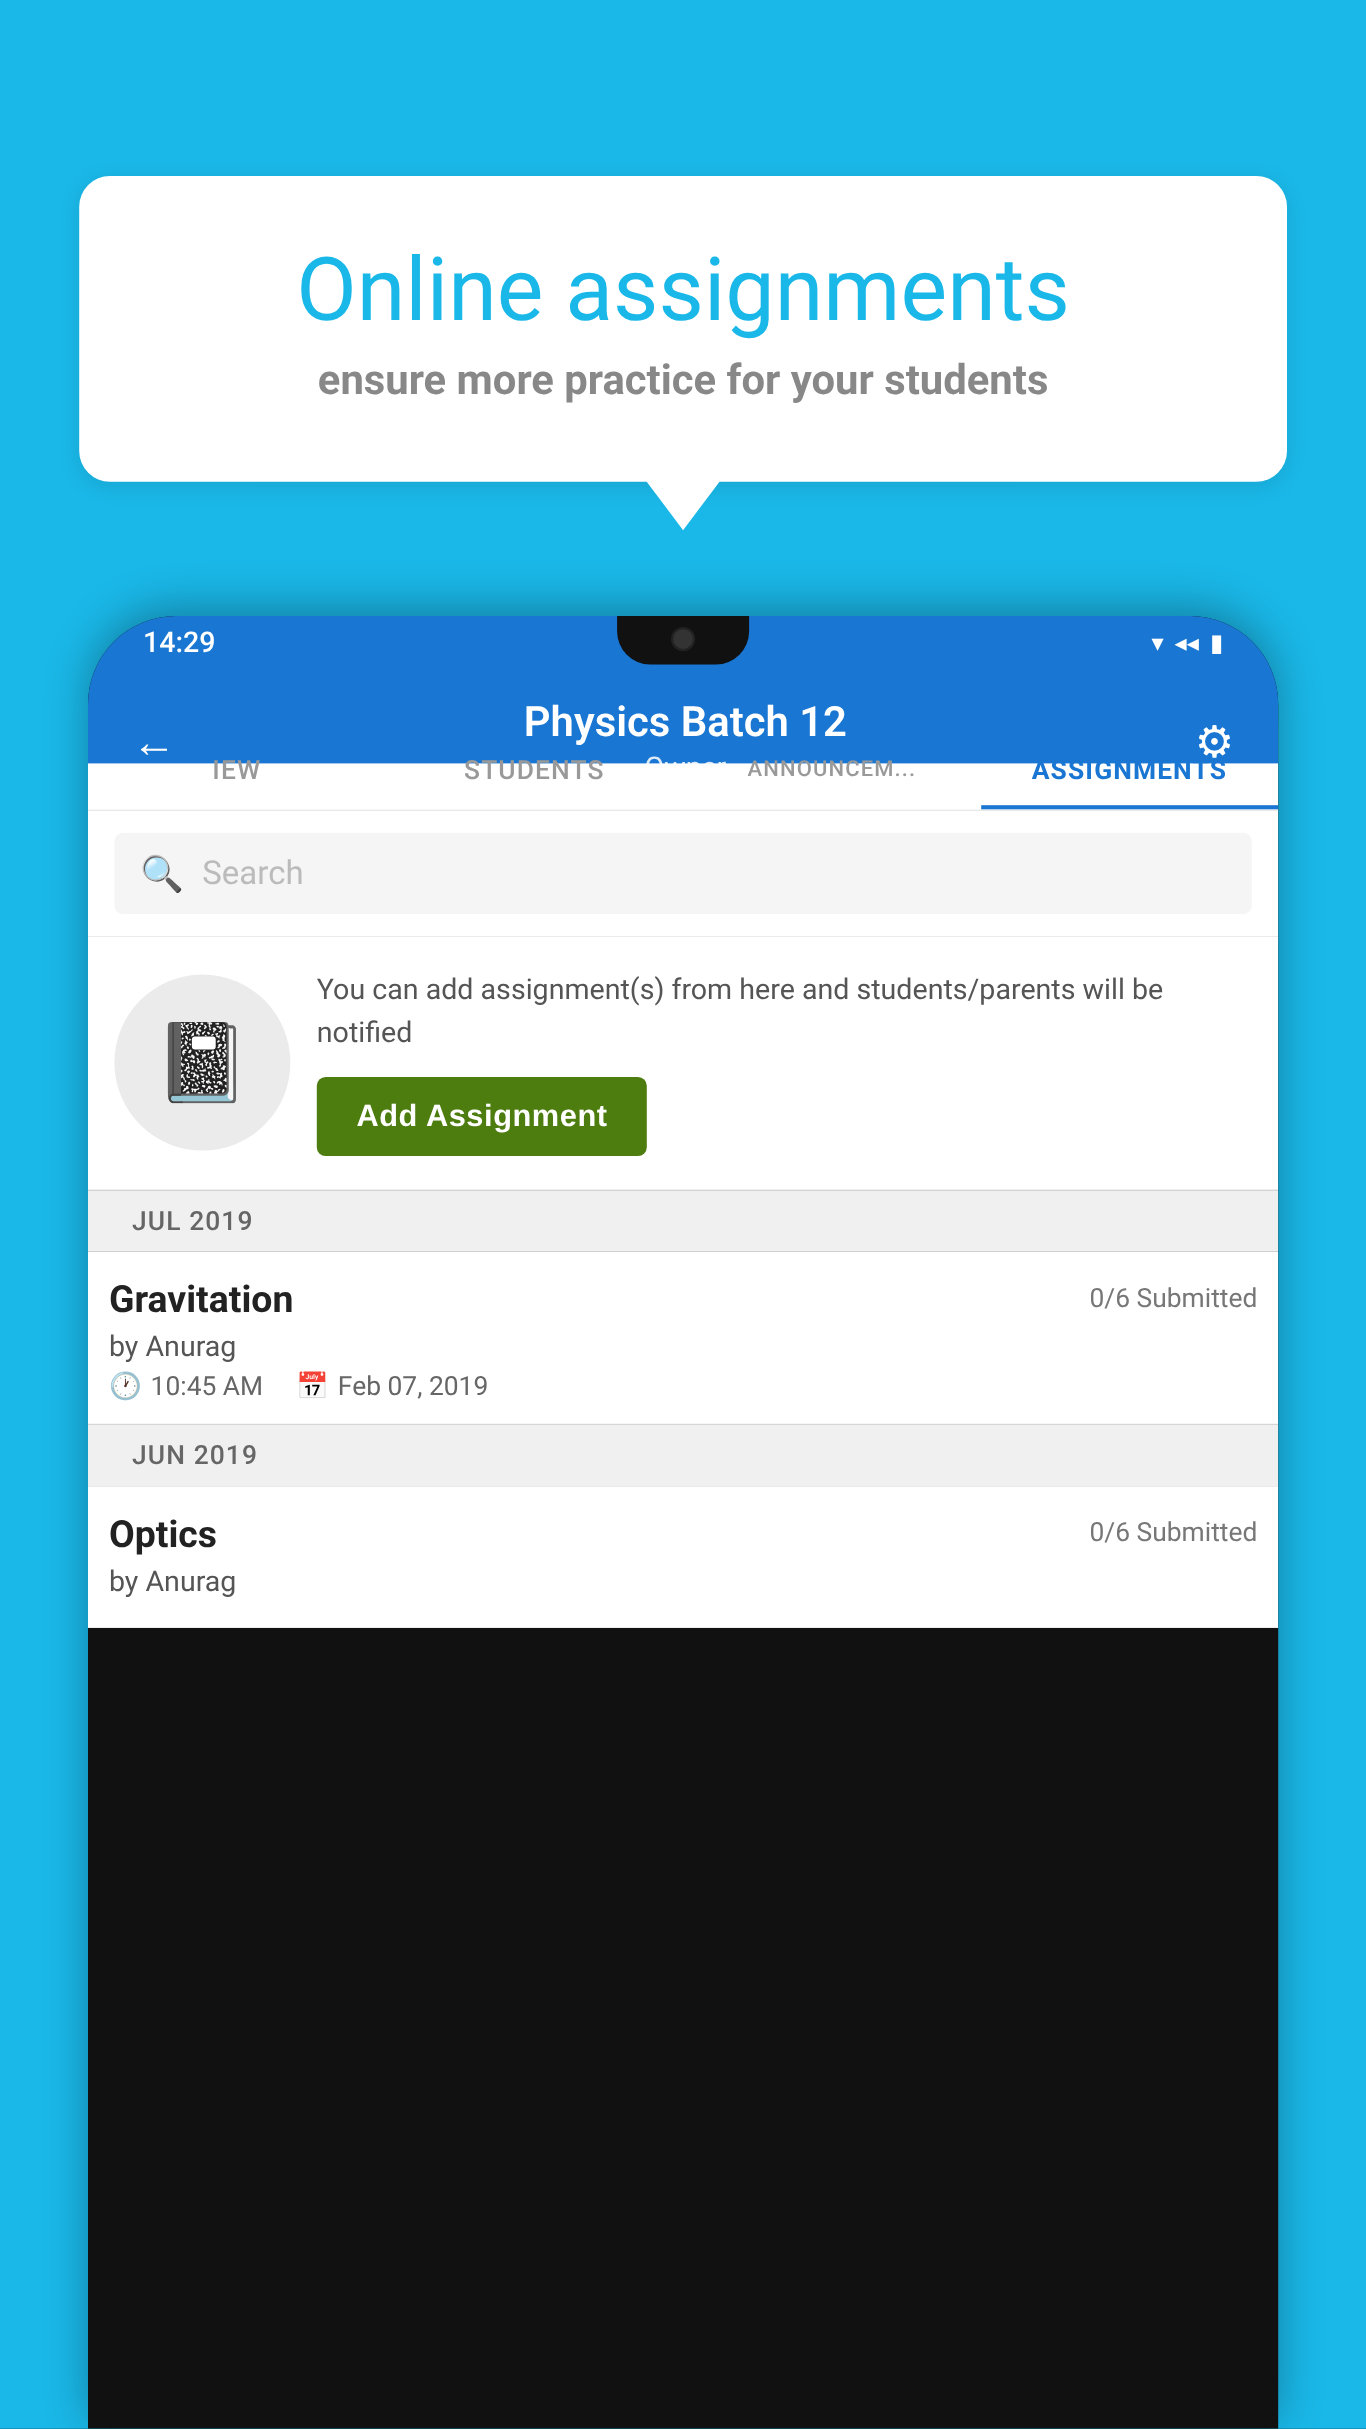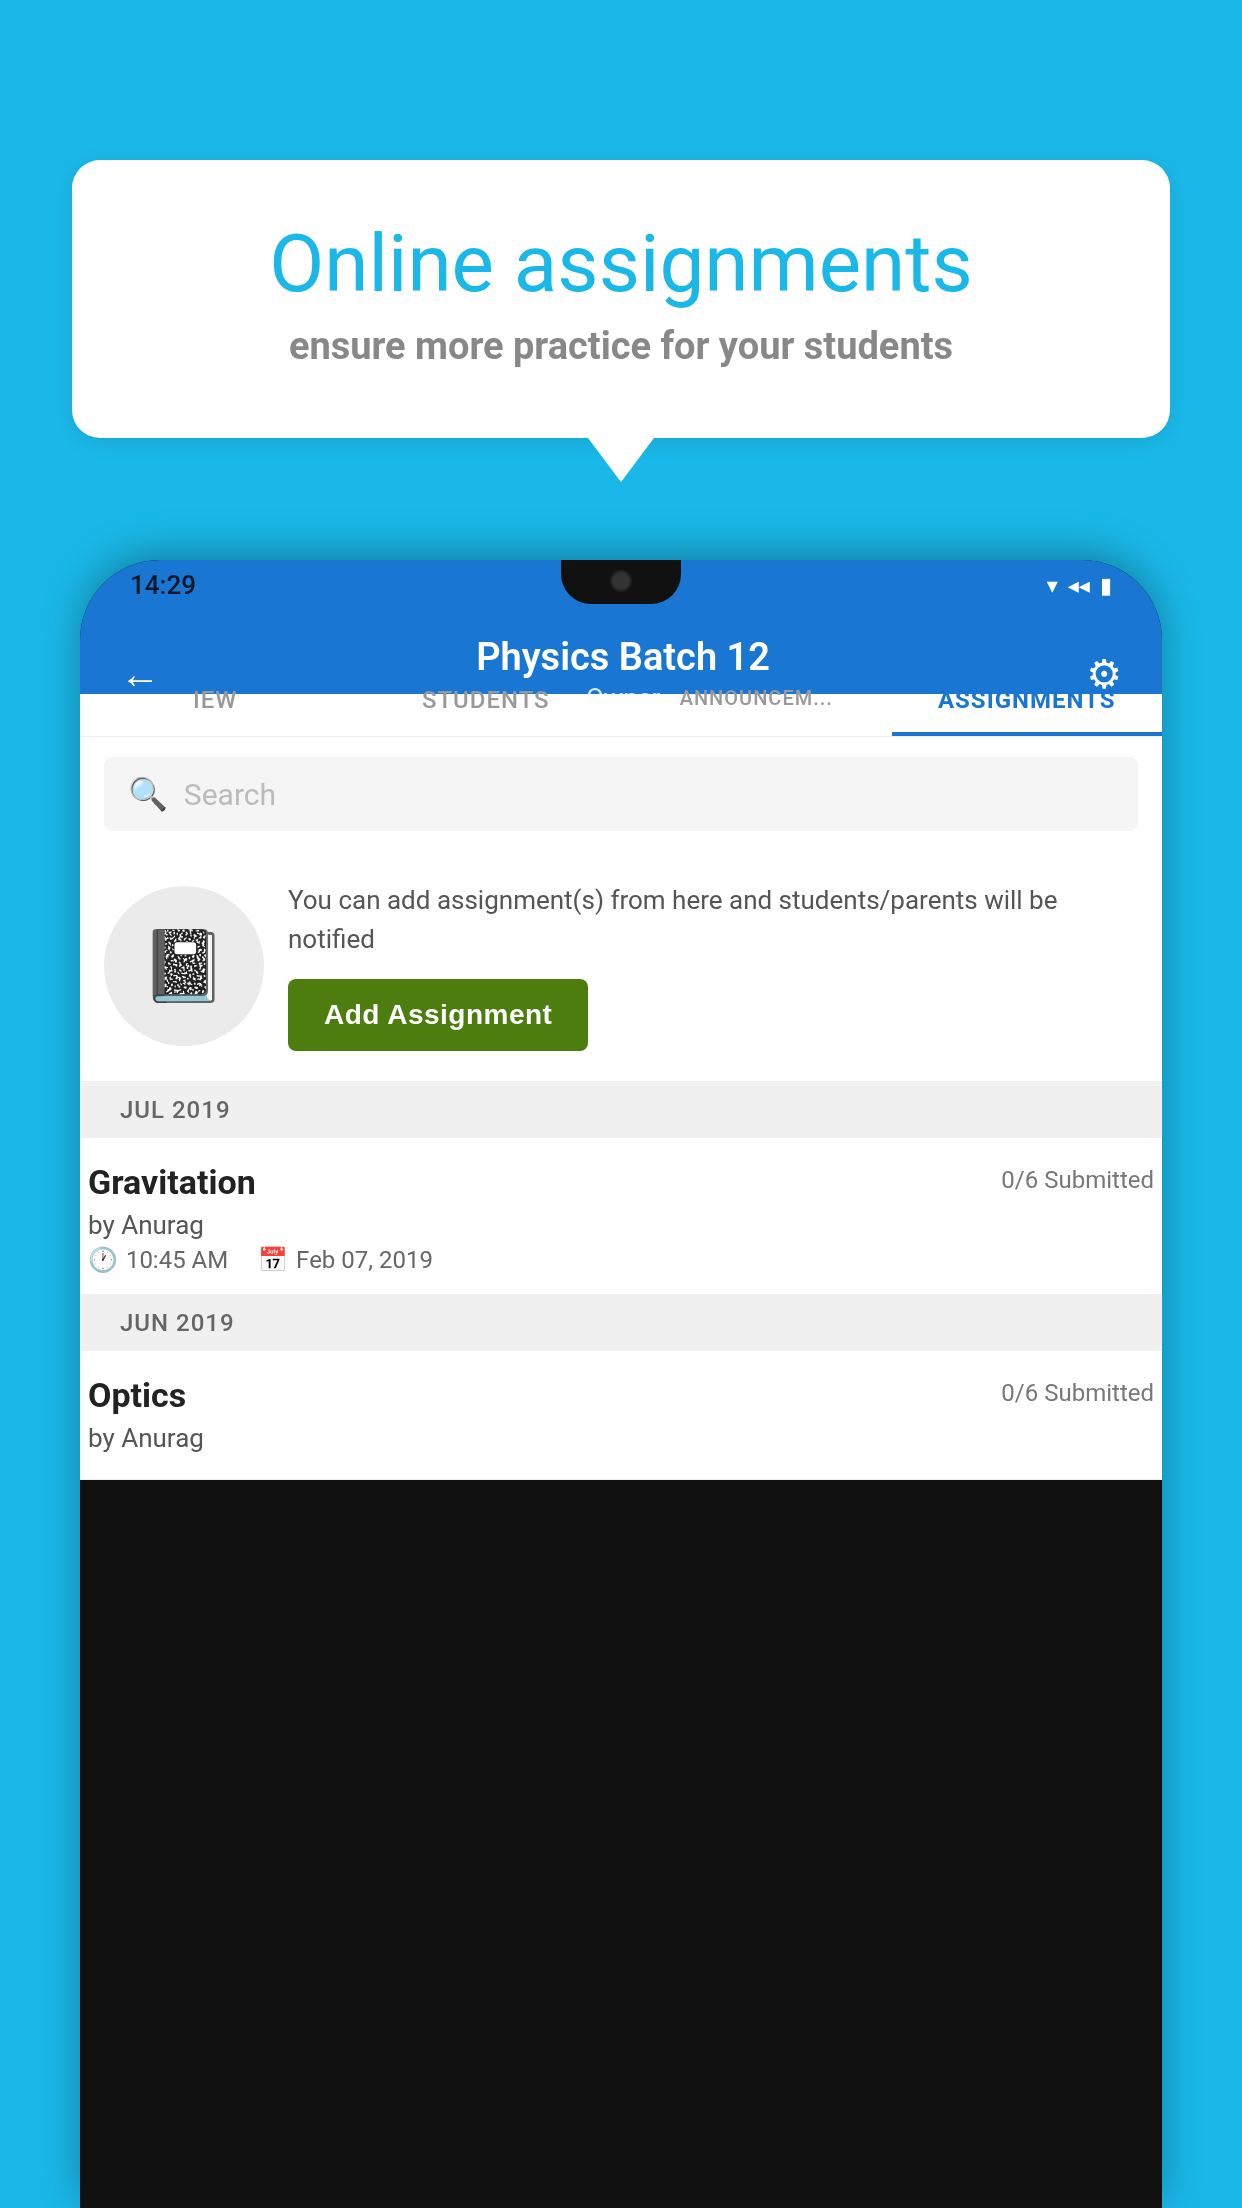--- a/index.html
+++ b/index.html
@@ -81,21 +81,21 @@
       top: 0;
       left: 0;
       right: 0;
       height: 50px;
       display: flex;
       align-items: center;
       justify-content: space-between;
       padding: 0 50px;
     }
     .status-time {
-      color: #0f172a;
+      color: #ffffff;
       font-size: 26px;
       font-weight: 500;
     }
     .status-icons {
       display: flex;
       align-items: center;
       gap: 10px;
     }
     .status-icon {
       color: white;
@@ -263,21 +263,21 @@
       padding: 14px 40px;
       font-size: 24px;
       color: #666;
       font-weight: 500;
       letter-spacing: 1px;
     }
 
     
     .assignment-item {
       background: white;
-      padding: 24px 8px 20px;
+      padding: 24px 19px 20px;
       border-bottom: 1px solid #eee;
     }
     .assignment-header {
       display: flex;
       justify-content: space-between;
       align-items: flex-start;
       margin-bottom: 8px;
     }
     .assignment-title {
       font-size: 34px;

